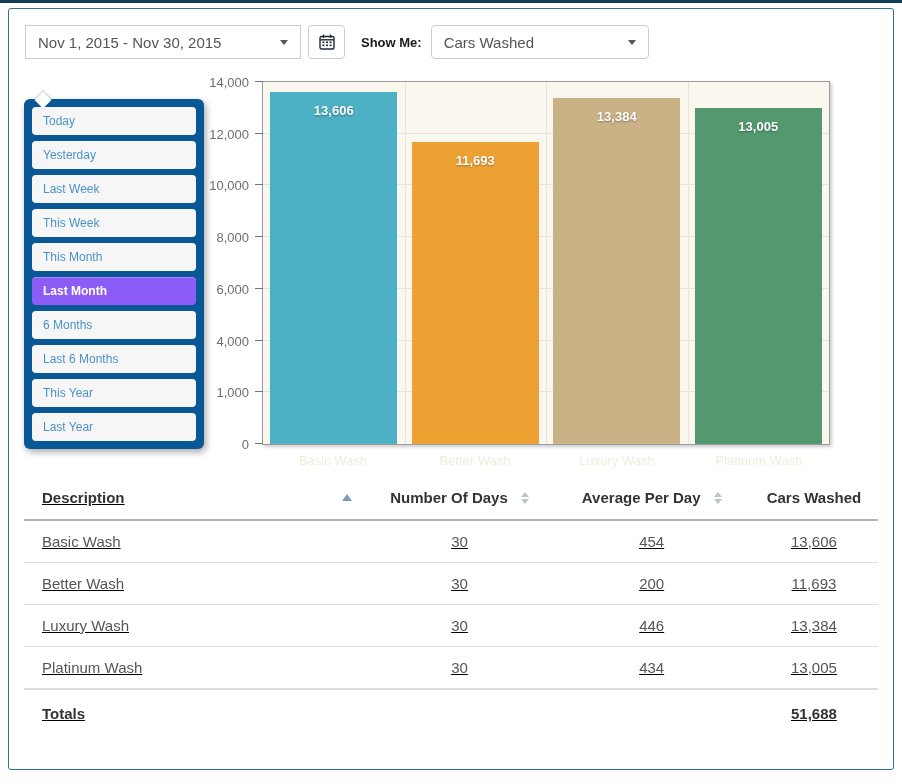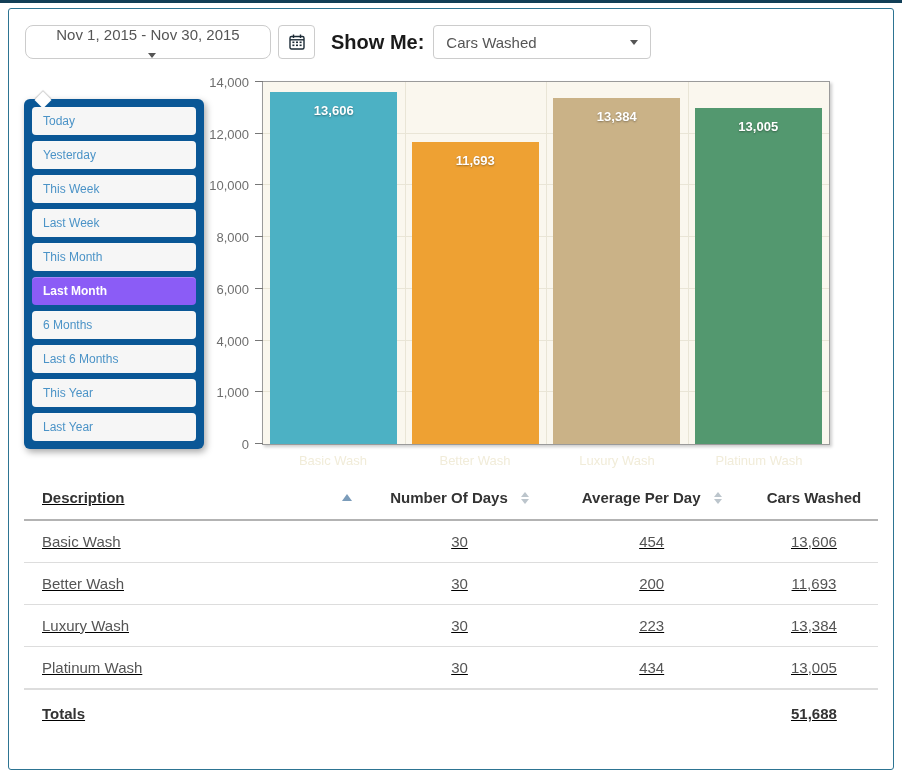--- a/index.html
+++ b/index.html
@@ -11,28 +11,28 @@
     border:1px solid #2d7492; border-radius:3px; }
 
   
   .portlet-header { height:40px; background:#0a5796; border-radius:2px 2px 0 0;
     display:flex; align-items:center; padding:0 17px; gap:11px; }
   .minus-icon { width:13px; height:3px; background:#fff; border-radius:1px; flex:0 0 auto; }
   .portlet-title { color:#fff; font-weight:bold; font-size:15px; }
 
   
   .toolbar { display:flex; align-items:center; padding:16px 16px 0; height:50px; }
-  .date-field { width:246px; height:34px; background:#fff; border:1px solid #ccc; border-radius:8px;
+  .date-field { width:276px; height:34px; background:#fff; border:1px solid #ccc; border-radius:0;
     display:flex; align-items:center; justify-content:space-between; padding:0 12px;
-    color:#555; font-size:15px; cursor:pointer;flex-direction:column; }
+    color:#555; font-size:15px; cursor:pointer; }
   .caret-down { width:0; height:0; border-left:4px solid transparent; border-right:4px solid transparent;
     border-top:5px solid #555; margin-left:8px; }
   .cal-btn { width:37px; height:34px; margin-left:7px; background:#fff; border:1px solid #ccc;
     border-radius:4px; display:flex; align-items:center; justify-content:center; cursor:pointer; }
-  .show-me { font-weight:bold; font-size:20px; color:#1a1a1a; margin:0 9px 0 16px; }
+  .show-me { font-weight:bold; font-size:13px; color:#1a1a1a; margin:0 9px 0 16px; }
   .metric-select { width:218px; height:34px; background:#fff; border:1px solid #ccc; border-radius:4px;
     display:flex; align-items:center; justify-content:space-between; padding:0 12px;
     color:#555; font-size:15px; cursor:pointer; }
 
   
   .date-menu { position:absolute; left:15px; top:90px; width:180px; background:#0a5796;
     border-radius:6px; padding:8px; z-index:20; box-shadow:2px 3px 7px rgba(0,0,0,0.35); }
   .menu-notch { position:absolute; top:-5px; left:13px; width:12px; height:12px; background:#fff;
     transform:rotate(45deg); box-shadow:-1px -1px 1px rgba(0,0,0,0.18); }
   .menu-item { position:relative; height:28px; line-height:28px; margin-bottom:6px; padding-left:11px;
@@ -105,22 +105,22 @@
     <div class="metric-select">
       <span>Cars Washed</span>
       <span class="caret-down"></span>
     </div>
   </div>
 
   <div class="date-menu">
     <span class="menu-notch"></span>
   <div class="menu-item">Today</div>
       <div class="menu-item">Yesterday</div>
+      <div class="menu-item">Last Week</div>
       <div class="menu-item">This Week</div>
-      <div class="menu-item">Last Week</div>
       <div class="menu-item">This Month</div>
       <div class="menu-item active">Last Month</div>
       <div class="menu-item">6 Months</div>
       <div class="menu-item">Last 6 Months</div>
       <div class="menu-item">This Year</div>
       <div class="menu-item">Last Year</div>
     </div>
 
   <div class="chart-section">
     <div class="chart-plot">
@@ -213,21 +213,21 @@
         </tr>
         <tr>
           <td class="col-0">Better Wash</td>
           <td class="col-1">30</td>
           <td class="col-2">200</td>
           <td class="col-3">11,693</td>
         </tr>
         <tr>
           <td class="col-0">Luxury Wash</td>
           <td class="col-1">30</td>
-          <td class="col-2">223</td>
+          <td class="col-2">446</td>
           <td class="col-3">13,384</td>
         </tr>
         <tr>
           <td class="col-0">Platinum Wash</td>
           <td class="col-1">30</td>
           <td class="col-2">434</td>
           <td class="col-3">13,005</td>
         </tr>
       </tbody>
     <tbody>

